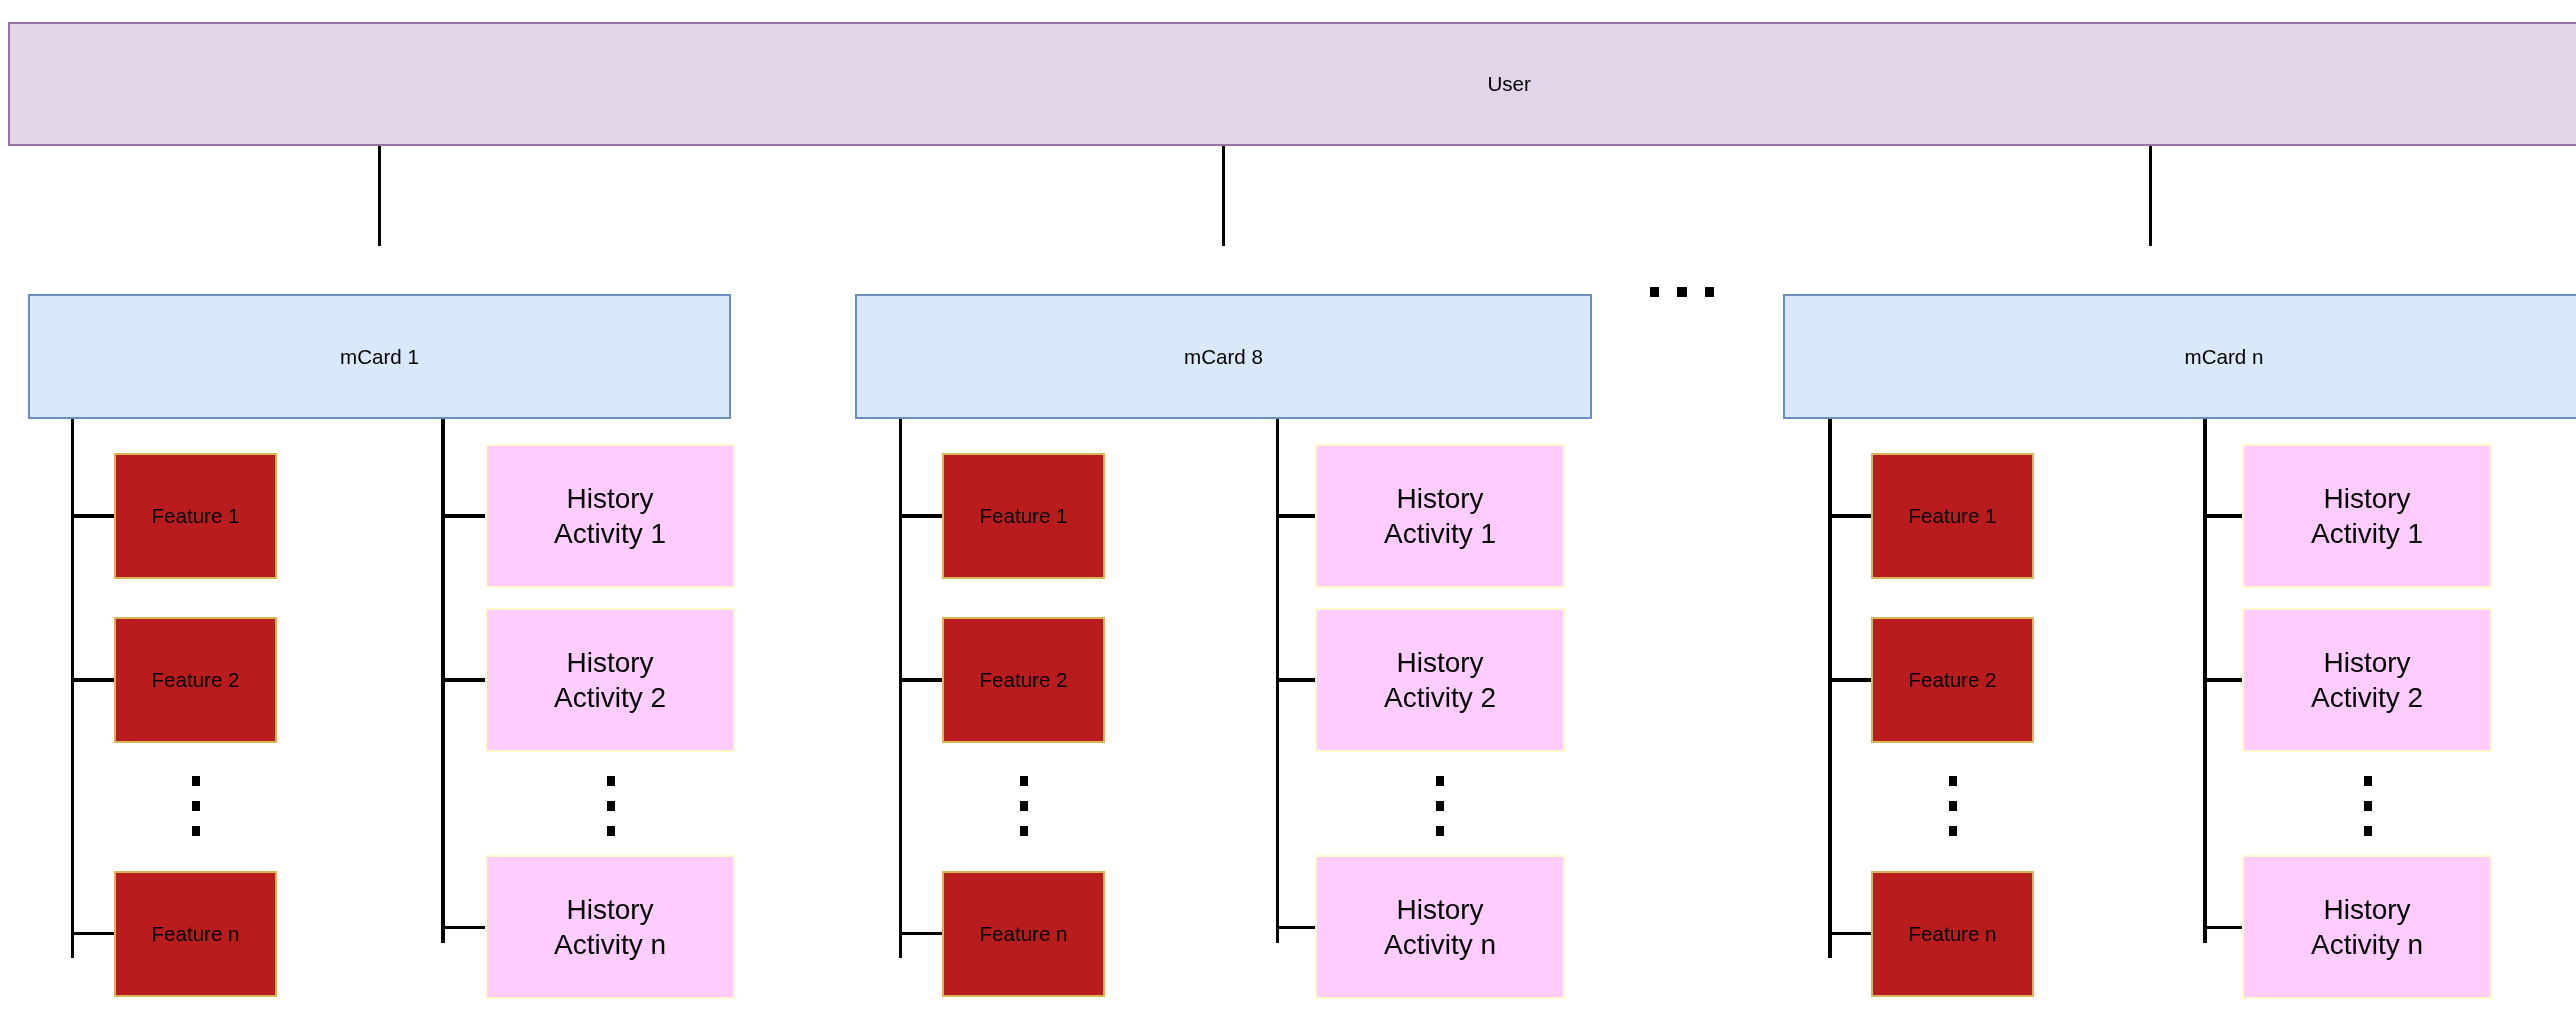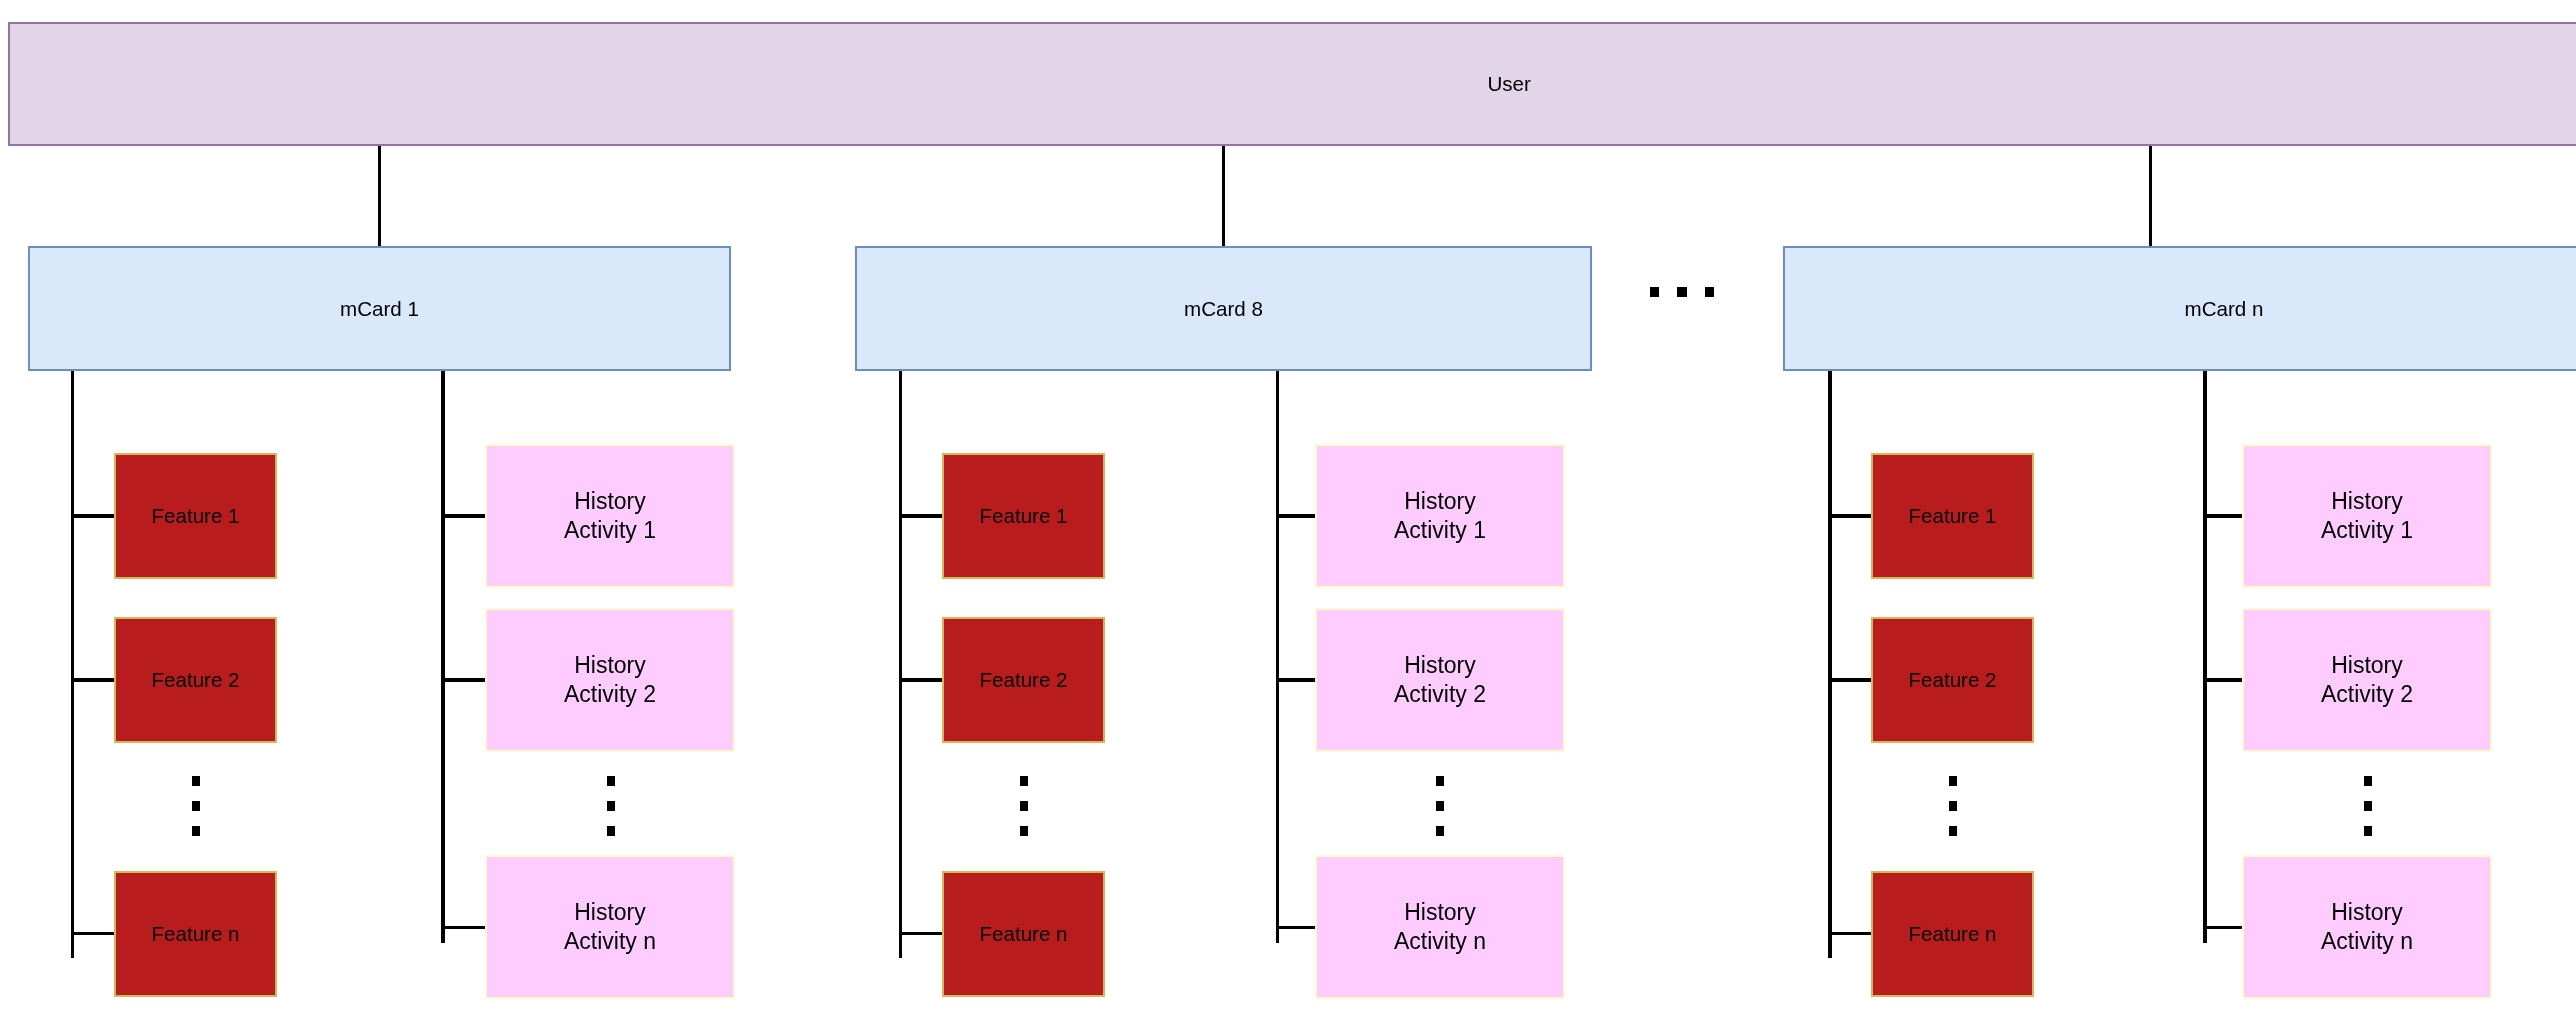--- a/index.html
+++ b/index.html
@@ -39,30 +39,31 @@
   }
   .node-user {
     background: #e1d5e7;
     border: 2.1px solid #9673a6;
     font-size: 20.6px;
   }
   .node-mcard {
     background: #dae8fc;
     border: 2.1px solid #6c8ebf;
     font-size: 20.6px;
+    margin-top: 48px;
   }
   .node-feature {
     background: #b91c1c;
     border: 2.1px solid #d6b656;
     font-size: 20.6px;
   }
   .node-history {
     background: #ffccff;
     border: 2.1px solid #fffbcc;
-    font-size: 23px;
+    font-size: 28px;
   }
   .ellipsis-h, .ellipsis-v {
     position: absolute;
     display: flex;
     align-items: center;
     justify-content: center;
   }
   .ellipsis-h { gap: 18.5px; flex-direction: row; }
   .ellipsis-v { gap: 14.4px; flex-direction: column; }
   .dot {

